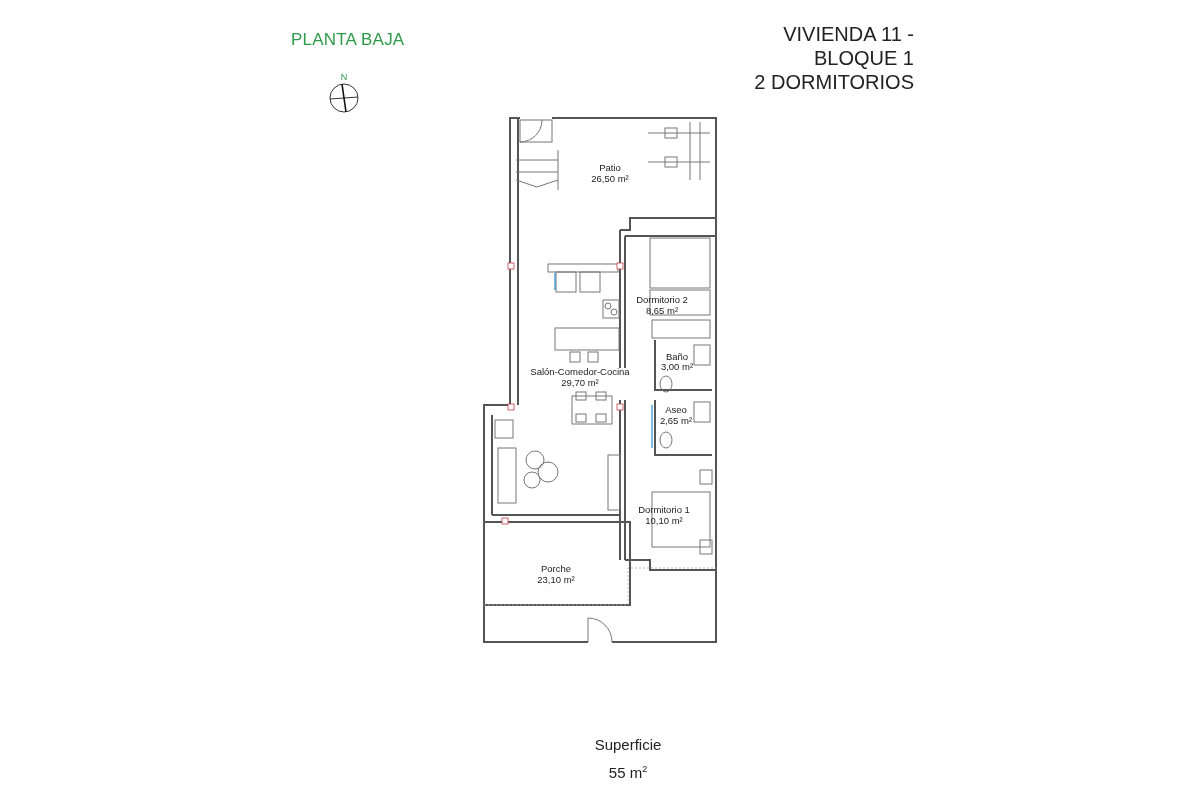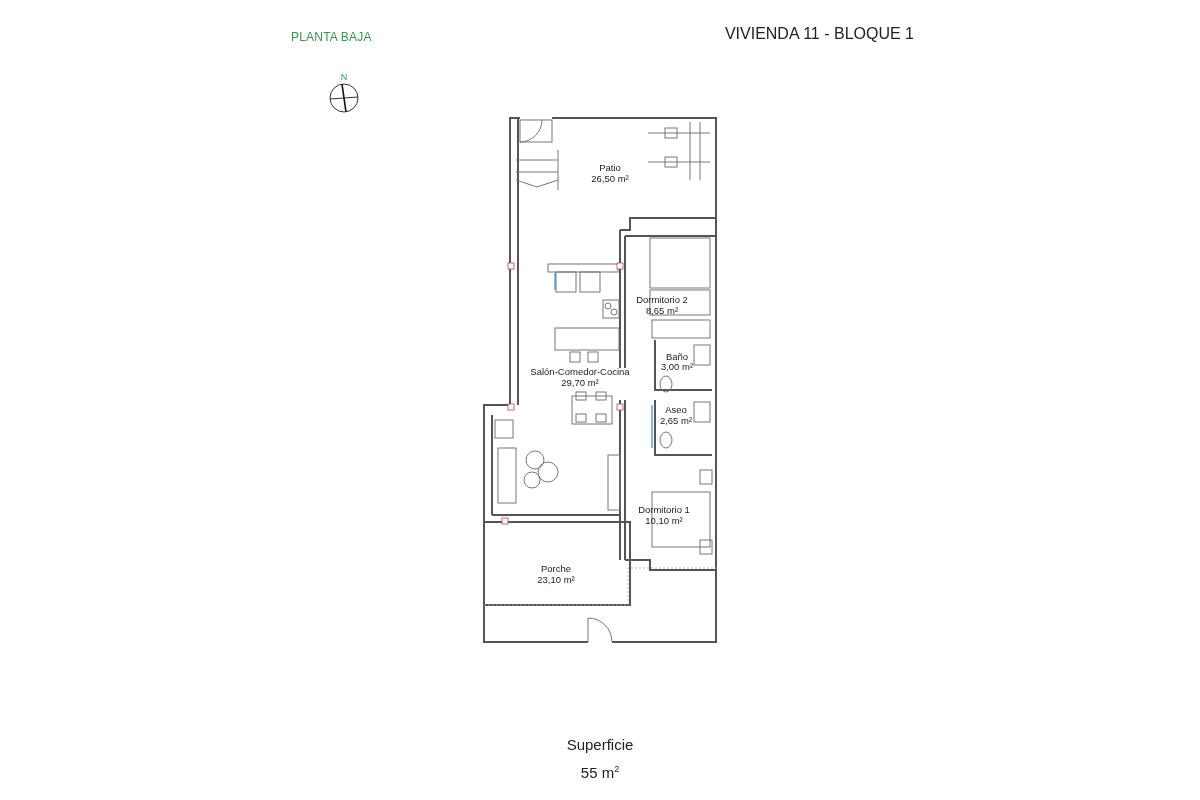--- a/index.html
+++ b/index.html
@@ -1,34 +1,35 @@
 <!DOCTYPE html>
 <html><head>
 <meta charset="utf-8">
 <style>
   html, body { margin:0; padding:0; background:#ffffff; }
   body { width:1200px; height:800px; position:relative; overflow:hidden; font-family:"Liberation Sans", sans-serif; color:#222; }
   .abs { position:absolute; }
-  .title-left { left:291px; top:30px; font-size:12px; color:#2e9a4a; letter-spacing:0.2px; }
-  .title-right { left:700px; top:22px; width:214px; text-align:right; font-size:16px; color:#222; line-height:24px; }
+  .title-left { left:291px; top:30px; font-size:17px; color:#2e9a4a; letter-spacing:0.2px; }
+  .title-right { left:700px; top:22px; width:214px; text-align:right; font-size:20px; color:#222; line-height:24px; }
   .compass { left:326px; top:72px; width:36px; height:46px; }
   .compass-n { position:absolute; left:12px; top:0; font-size:9px; color:#2e9a4a; width:12px; text-align:center; }
   .plan { left:0; top:0; width:1200px; height:800px; }
   .room-label { font-size:9.5px; fill:#222; font-family:"Liberation Sans", sans-serif; text-anchor:middle; }
-  .footer { left:520px; width:160px; text-align:center; font-size:15px; color:#222; }
+  .footer { left:548px; width:160px; text-align:center; font-size:15px; color:#222; }
   .footer-title { top:736px; }
   .footer-value { top:764px; }
   sup { font-size:9px; vertical-align:super; }
 </style>
 </head>
 <body>
 
 <div class="abs title-left">PLANTA BAJA</div>
 <div class="abs title-right">
   <div>VIVIENDA 11 - BLOQUE 1</div>
+  <div>2 DORMITORIOS</div>
 </div>
 
 <div class="abs compass">
   <span class="compass-n">N</span>
   <svg width="36" height="46" viewBox="0 0 36 46">
     <circle cx="18" cy="26" r="14" fill="none" stroke="#333" stroke-width="1"></circle>
     <line x1="4" y1="27" x2="32" y2="25" stroke="#333" stroke-width="1"></line>
     <line x1="16" y1="12" x2="20" y2="40" stroke="#111" stroke-width="1.6"></line>
   </svg>
 </div>

